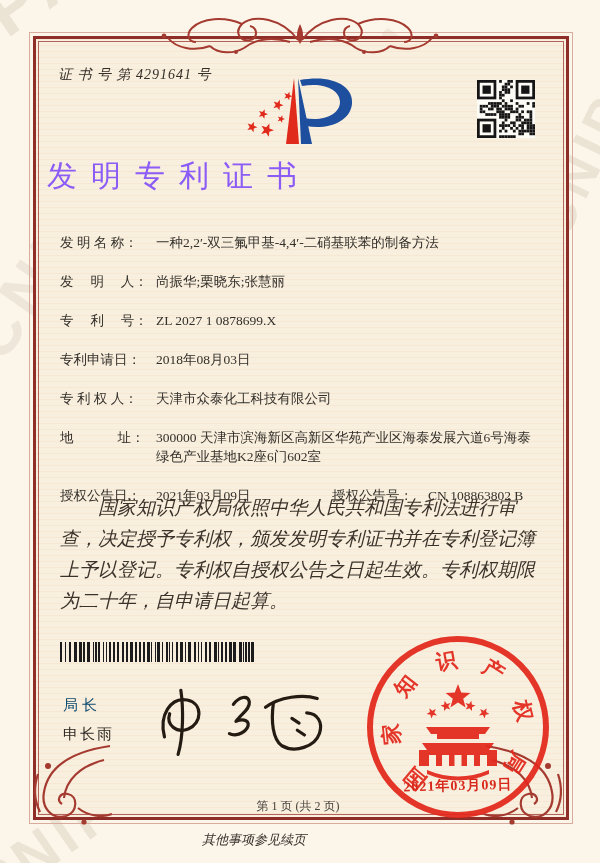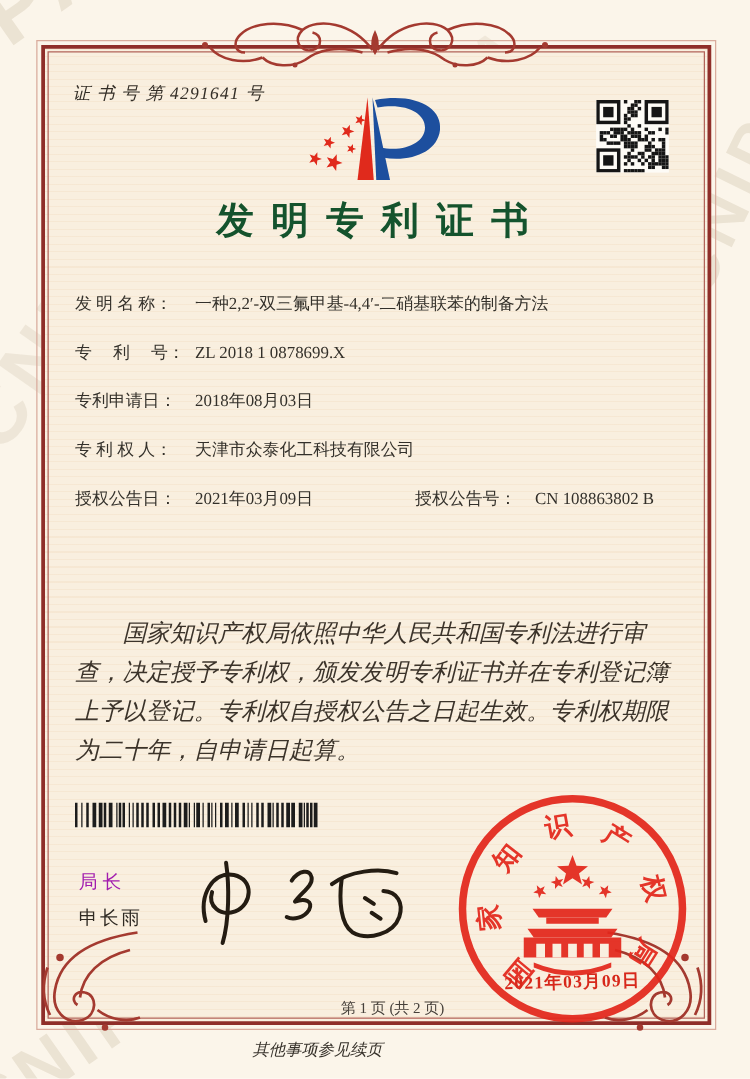--- a/index.html
+++ b/index.html
@@ -21,41 +21,41 @@
   .frame::after{content:"";position:absolute;inset:2px;border:1px solid #b2645a;pointer-events:none;}
   .wm{
     position:absolute;font-family:"Liberation Sans","DejaVu Sans",sans-serif;
     font-weight:bold;color:rgba(176,156,122,.20);letter-spacing:6px;
     pointer-events:none;white-space:nowrap;
   }
   .cert-no{position:absolute;left:58px;top:66px;font-size:14px;letter-spacing:1px;color:#332e27;font-style:italic;}
   .logo{position:absolute;left:232px;top:74px;}
   .qr{position:absolute;left:477px;top:80px;background:#fdfbf6;}
   .title{
-    position:absolute;left:33px;top:156px;width:530px;text-align:center;
-    font-size:30px;font-weight:bold;letter-spacing:14px;color:#14532d;text-indent:14px;
+    position:absolute;left:33px;top:156px;width:530px;text-align:left;
+    font-size:30px;font-weight:normal;letter-spacing:14px;color:#8b5cf6;text-indent:14px;
   }
   .fields{position:absolute;left:60px;top:233px;width:486px;font-size:13.5px;line-height:19px;}
   .row{margin-bottom:20px;}
   .row .lab{display:inline-block;width:96px;vertical-align:top;white-space:pre;}
   .row .val{display:inline-block;vertical-align:top;width:382px;}
   .row.grant .val1{display:inline-block;width:168px;}
   .row.grant .lab2{display:inline-block;width:96px;margin-left:8px;}
   .paras{position:absolute;left:60px;top:492px;width:486px;font-size:19px;line-height:1.64;color:#3b332a;font-style:italic;}
   .paras p{margin:0 0 2px 0;text-indent:2em;}
   .barcode{position:absolute;left:60px;top:642px;}
-  .signer-title{position:absolute;left:63px;top:696px;font-size:15px;letter-spacing:4px;color:#a21caf;}
+  .signer-title{position:absolute;left:63px;top:696px;font-size:15px;letter-spacing:4px;color:#0c4a6e;}
   .signer-name{position:absolute;left:63px;top:725px;font-size:15px;letter-spacing:2px;color:#2e2922;text-align:right;}
   .signature{position:absolute;left:146px;top:676px;transform:rotate(-2deg);}
   .seal{position:absolute;left:363px;top:632px;opacity:.93;}
   .seal-date{
     position:absolute;left:366px;top:777px;width:184px;text-align:center;
     font-size:14px;font-weight:bold;color:#d7281b;letter-spacing:1px;transform:rotate(-1.5deg);
   }
-  .footer-page{position:absolute;left:33px;top:798px;width:530px;text-align:center;font-size:12px;color:#46403a;padding-left:16px;}
+  .footer-page{position:absolute;left:33px;top:798px;width:530px;text-align:center;font-size:12px;color:#46403a;}
   .note{position:absolute;left:0;top:831px;width:508px;text-align:center;font-size:13px;font-style:italic;color:#37322b;}
   .ornament{position:absolute;pointer-events:none;}
 </style>
 </head>
 <body>
 
 <div class="page">
 
   <div class="wm" style="left:-150px;top:-14px;font-size:74px;transform:rotate(-35deg);">CNIPA</div>
   <div class="wm" style="left:258px;top:52px;font-size:46px;transform:rotate(-35deg);color:rgba(176,156,122,.14);">CNIPA</div>
@@ -259,27 +259,33 @@
       <rect x="5.523809523809524" y="44.19047619047619" width="8.285714285714285" height="8.285714285714285" fill="#151515"></rect>
     </svg>
 
   <div class="title">发明专利证书</div>
 
   <div class="fields">
     <div class="row">
       <span class="lab">发 明 名 称：</span><span class="val">一种2,2′-双三氟甲基-4,4′-二硝基联苯的制备方法</span>
     </div>
     <div class="row">
-      <span class="lab">专　 利　 号：</span><span class="val">ZL 2018 1 0878699.X</span>
+      <span class="lab">发　 明　 人：</span><span class="val">尚振华;栗晓东;张慧丽</span>
+    </div>
+    <div class="row">
+      <span class="lab">专　 利　 号：</span><span class="val">ZL 2027 1 0878699.X</span>
     </div>
     <div class="row">
       <span class="lab">专利申请日：</span><span class="val">2018年08月03日</span>
     </div>
     <div class="row">
       <span class="lab">专 利 权 人：</span><span class="val">天津市众泰化工科技有限公司</span>
+    </div>
+    <div class="row">
+      <span class="lab">地　　　 址：</span><span class="val">300000 天津市滨海新区高新区华苑产业区海泰发展六道6号海泰绿色产业基地K2座6门602室</span>
     </div>
     <div class="row grant">
       <span class="lab">授权公告日：</span><span class="val1">2021年03月09日</span><span class="lab2">授权公告号：</span><span>CN 108863802 B</span>
     </div>
   </div>
 
   <div class="paras">
     <p>国家知识产权局依照中华人民共和国专利法进行审查，决定授予专利权，颁发发明专利证书并在专利登记簿上予以登记。专利权自授权公告之日起生效。专利权期限为二十年，自申请日起算。</p>
   </div>
 

